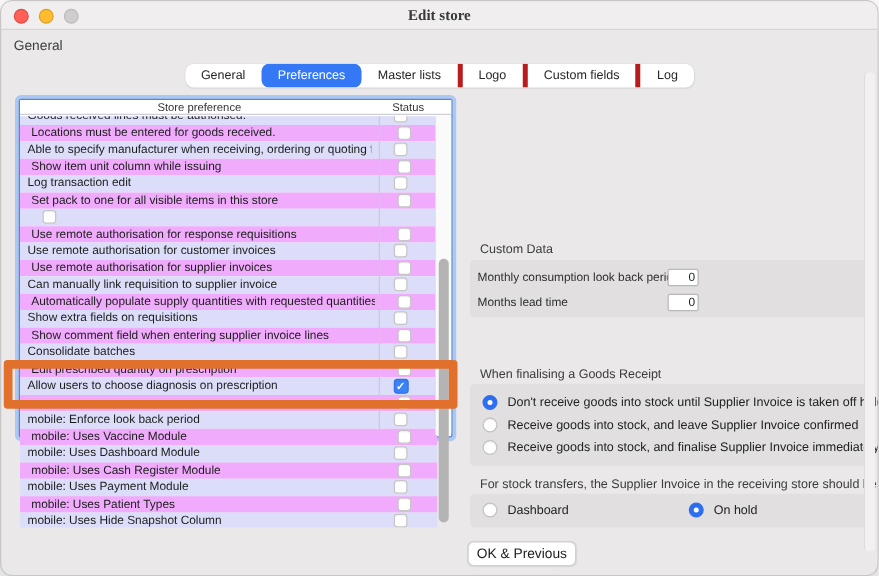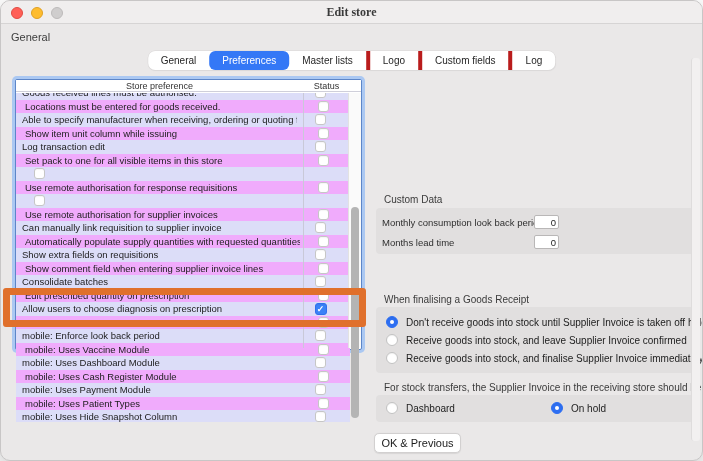--- a/index.html
+++ b/index.html
@@ -170,20 +170,21 @@
             <span class="cb"></span>
           </span>
         </div>
         <div class="row even">
           <span class="rowlabel">Use remote authorisation for response requisitions</span>
           <span class="statuscell">
             <span class="cb"></span>
           </span>
         </div>
         <div class="row odd">
+          <span class="rowlabel">Use remote authorisation for customer invoices</span>
           <span class="statuscell">
             <span class="cb"></span>
           </span>
         </div>
         <div class="row even">
           <span class="rowlabel">Use remote authorisation for supplier invoices</span>
           <span class="statuscell">
             <span class="cb"></span>
           </span>
         </div>

